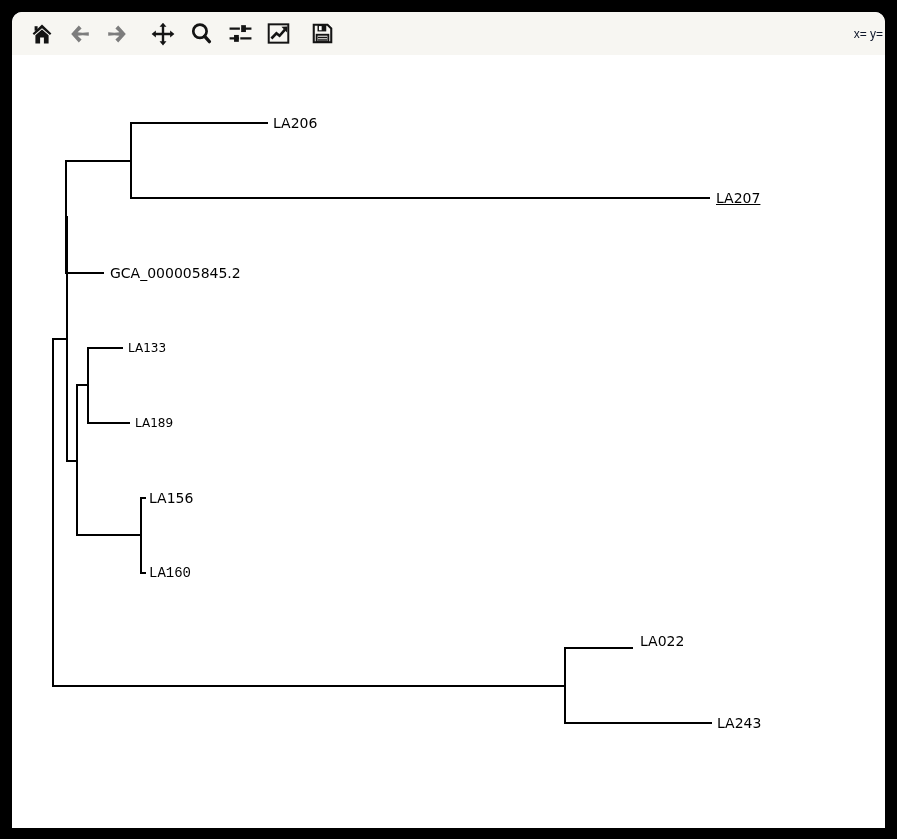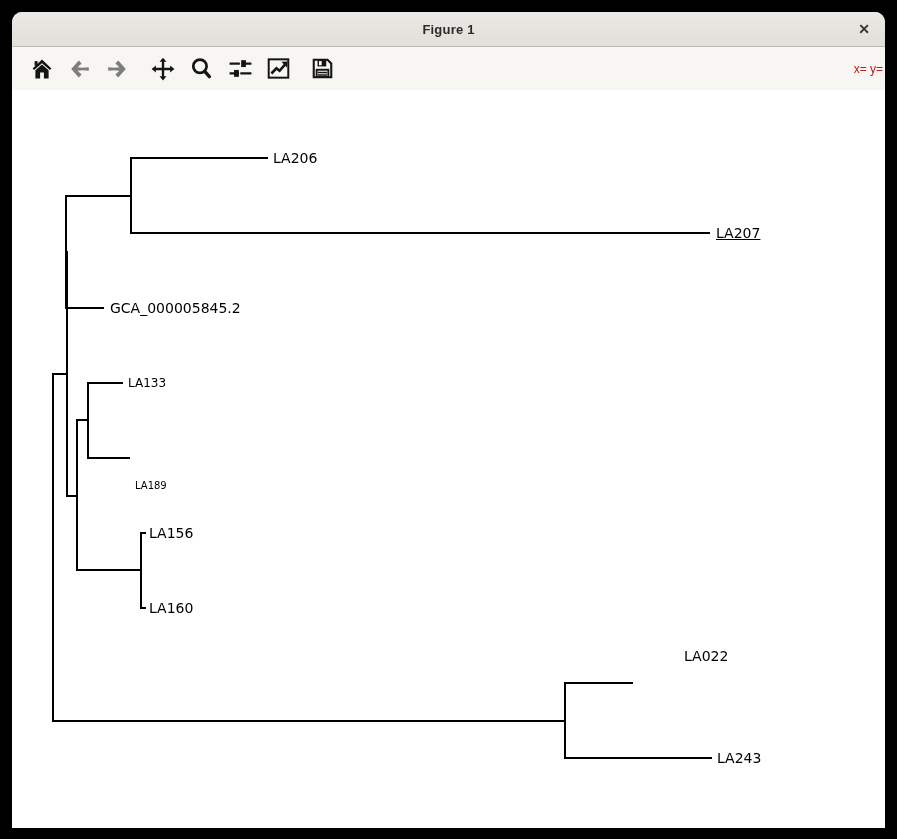--- a/index.html
+++ b/index.html
@@ -33,45 +33,39 @@
     position: relative; height: 43px; background: #f7f6f2;
   }
   .tb-btn {
     position: absolute; top: 50%; transform: translate(-50%, -50%);
     width: 34px; height: 34px; border: none; background: transparent;
     display: flex; align-items: center; justify-content: center; cursor: default;
   }
   .tb-btn svg { display: block; }
   .readout {
     position: absolute; right: 2px; top: 50%; transform: translateY(-50%);
-    font-size: 12px; color: #b91c1c; white-space: pre;
+    font-size: 12px; color: #0f172a; white-space: pre;
   }
 
   
   .canvas {
     position: relative; width: 873px; height: 737px; background: #ffffff;
   }
   .hline, .vline { position: absolute; background: #000000; }
   .taxon {
     position: absolute; transform: translateY(-50%);
     font-family: "DejaVu Sans", sans-serif; font-size: 14px; color: #000000;
     line-height: 1; white-space: nowrap;
   }
 </style>
 </head>
 <body>
 
 <div class="window">
 
-  <div class="titlebar">
-    <span class="title">Figure 1</span>
-    <button class="close-btn">
-      <span>✕</span>
-    </button>
-  </div>
 
   <div class="toolbar">
 
     <button class="tb-btn" style="left:30px" aria-label="home">
       <span>
         <svg width="24" height="24" viewBox="0 0 24 24">
           <path fill="#141414" d="M12 2.6 L2.6 11.4 L4.1 13.1 L12 6.2 L19.9 13.1 L21.4 11.4 Z"></path>
           <rect x="4.6" y="4.2" width="3" height="4.5" fill="#141414"></rect>
           <path fill="#141414" d="M5.4 13.2 L12 7.5 L18.6 13.2 V21.4 H13.9 V15.6 H10.1 V21.4 H5.4 Z"></path>
         </svg>
@@ -172,21 +166,21 @@
         <div class="vline" style="left: 54px; top: 161px; width: 2px; height: 246px; background: rgb(0, 0, 0);"></div>
         <div class="vline" style="left: 40px; top: 283px; width: 2px; height: 349px; background: rgb(0, 0, 0);"></div>
         <div class="vline" style="left: 75px; top: 292px; width: 2px; height: 77px; background: rgb(0, 0, 0);"></div>
         <div class="vline" style="left: 64px; top: 329px; width: 2px; height: 152px; background: rgb(0, 0, 0);"></div>
         <div class="vline" style="left: 128px; top: 442px; width: 2px; height: 77px; background: rgb(0, 0, 0);"></div>
         <div class="vline" style="left: 552px; top: 592px; width: 2px; height: 77px; background: rgb(0, 0, 0);"></div>
         <div class="taxon" style="left: 261px; top: 68px; font-size: 14px;">LA206</div>
         <div class="taxon" style="left: 704px; top: 143px; font-size: 14px; text-decoration: underline;">LA207</div>
         <div class="taxon" style="left: 98px; top: 218px; font-size: 14px;">GCA_000005845.2</div>
         <div class="taxon" style="left: 116px; top: 293px; font-size: 12px;">LA133</div>
-        <div class="taxon" style="left: 123px; top: 368px; font-size: 10px; margin-top: 28px;">LA189</div>
+        <div class="taxon" style="left: 123px; top: 368px; font-size: 12px;">LA189</div>
         <div class="taxon" style="left: 137px; top: 443px; font-size: 14px; text-align: right;">LA156</div>
-        <div class="taxon" style="left: 137px; top: 518px; font-size: 14px;">LA160</div>
-        <div class="taxon" style="left: 628px; top: 566px; font-size: 14px; margin-left: 44px;">LA022</div>
+        <div class="taxon" style="left: 137px; top: 518px; font-size: 14px; font-family: Liberation Mono, monospace;">LA160</div>
+        <div class="taxon" style="left: 628px; top: 586px; font-size: 14px;">LA022</div>
         <div class="taxon" style="left: 705px; top: 668px; font-size: 14px;">LA243</div>
       </div>
   </div>
 
 </div>
 
 </body></html>

